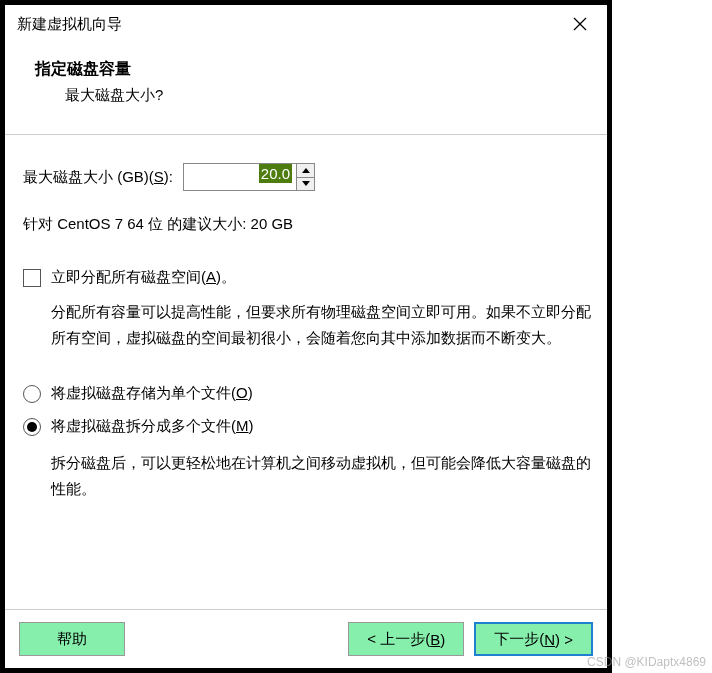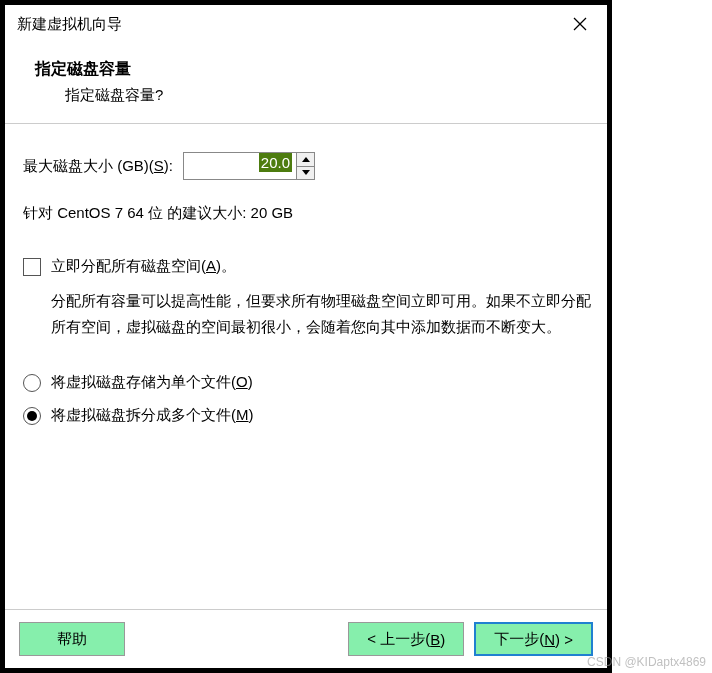--- a/index.html
+++ b/index.html
@@ -35,21 +35,21 @@
     .close-btn {
       width: 30px;
       height: 30px;
       display: flex;
       align-items: center;
       justify-content: center;
       cursor: pointer;
     }
     .close-btn svg { width: 14px; height: 14px; }
     .header-panel {
-      padding: 16px 30px 18px 30px;
+      padding: 16px 30px 29px 30px;
       border-bottom: 1px solid #ccc;
     }
     .header-title {
       font-size: 16px;
       font-weight: bold;
       color: #000;
       margin-bottom: 6px;
     }
     .header-subtitle {
       font-size: 15px;
@@ -187,21 +187,21 @@
     <div class="close-btn">
       <svg viewBox="0 0 14 14">
           <line x1="1" y1="1" x2="13" y2="13" stroke="#000" stroke-width="1.2"></line>
           <line x1="13" y1="1" x2="1" y2="13" stroke="#000" stroke-width="1.2"></line>
         </svg>
     </div>
   </div>
 
   <div class="header-panel">
     <div class="header-title">指定磁盘容量</div>
-    <div class="header-subtitle">指定磁盘容量?</div>
+    <div class="header-subtitle">最大磁盘大小?</div>
   </div>
 
   <div class="content">
     <div class="size-row">
       <span class="size-label"><span>最大磁盘大小 (GB)(</span><span class="underline-char">S</span><span>):</span></span>
       <div class="spinner">
         <div class="spinner-input">
           <span class="spinner-value">20.0</span>
         </div>
         <div class="spinner-buttons">
@@ -228,20 +228,21 @@
     <div class="option-desc">分配所有容量可以提高性能，但要求所有物理磁盘空间立即可用。如果不立即分配所有空间，虚拟磁盘的空间最初很小，会随着您向其中添加数据而不断变大。</div>
 
     <div class="radio-row">
       <div class="radio"></div>
       <span><span>将虚拟磁盘存储为单个文件(</span><span class="underline-char">O</span><span>)</span></span>
     </div>
     <div class="radio-row">
       <div class="radio selected"></div>
       <span><span>将虚拟磁盘拆分成多个文件(</span><span class="underline-char">M</span><span>)</span></span>
     </div>
+    <div class="option-desc">拆分磁盘后，可以更轻松地在计算机之间移动虚拟机，但可能会降低大容量磁盘的性能。</div>
   </div>
 
   <div class="footer">
     <div class="btn">帮助</div>
     <div class="footer-spacer"></div>
     <div class="btn">
         <span>&lt; 上一步(</span>
         <span class="underline-char">B</span>
         <span>)</span>
       </div>

